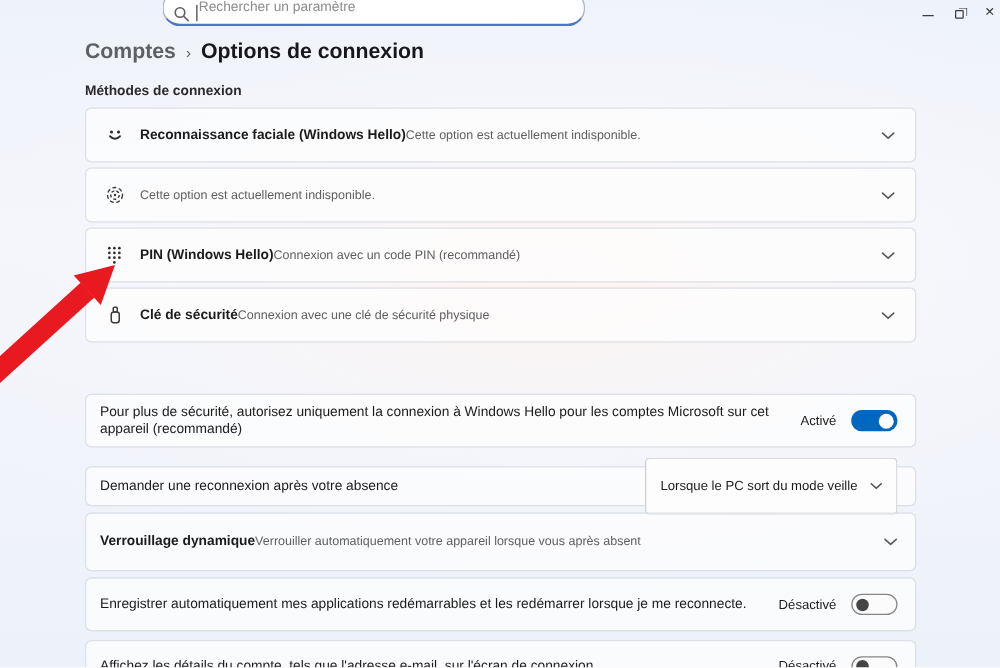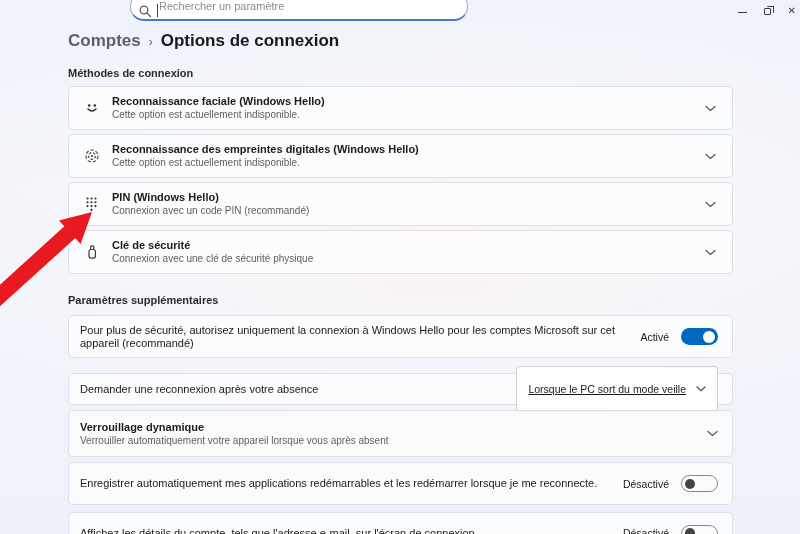--- a/index.html
+++ b/index.html
@@ -44,21 +44,21 @@
   
   .card{
     position:absolute; left:68px; width:665px;
     background:rgba(253,253,254,.75);
     border:1px solid rgba(170,180,194,.40);
     border-radius:5px;
     display:flex; align-items:center;
   }
   .method{ padding:0 16px 0 14px; }
   .icon-box{ width:17px; height:17px; margin-right:12px; flex:none; display:flex; align-items:center; justify-content:center; }
-  .texts{ display:flex; flex-direction:column; }
+  .texts{ display:flex; flex-direction:row; }
   .row-title{ font-size:11px; font-weight:700; color:#1b1b1b; line-height:13px; }
   .row-sub{ font-size:10px; color:#5f5f5f; line-height:12px; margin-top:1px; }
   .chev{ margin-left:auto; flex:none; display:flex; }
 
   .simple{ padding:0 14px 0 11px; }
   .simple-label{ font-size:11px; color:#1b1b1b; line-height:13px; padding-right:8px; }
   .state-label{ margin-left:auto; font-size:10.5px; color:#1b1b1b; margin-right:12px; white-space:nowrap; flex:none; }
 
   #card-face{ top:86px; height:44px; }
   #card-fp{ top:134px; height:44px; }
@@ -73,21 +73,21 @@
   
   .toggle{ width:37px; height:17px; border-radius:9px; position:relative; flex:none; cursor:pointer; }
   .toggle.on{ background:#0067c0; }
   .toggle.on .knob{ position:absolute; right:3px; top:2.5px; width:12px; height:12px; border-radius:50%; background:#fff; }
   .toggle.off{ background:#fbfbfc; border:1px solid #868686; }
   .toggle.off .knob{ position:absolute; left:3px; top:2.5px; width:10px; height:10px; border-radius:50%; background:#454545; }
 
   .dropdown{
     margin-left:auto; flex:none; display:flex; align-items:center; gap:10px;
     padding:16px 11px; background:#fdfdfe; border:1px solid #d0d0d0; border-bottom-color:#b5b5b5;
-    border-radius:4px; font-size:10.5px; color:#1b1b1b; cursor:pointer;text-decoration:underline;
+    border-radius:4px; font-size:10.5px; color:#1b1b1b; cursor:pointer;
   }
 
   
   .arrow-overlay{ position:absolute; left:0; top:0; z-index:10; pointer-events:none; }
 </style>
 </head>
 <body>
 
 <div class="screen">
 
@@ -133,21 +133,20 @@
 
   <div class="card method" id="card-fp">
     <span class="icon-box">
       <svg width="16" height="16" viewBox="0 0 16 16">
         <circle cx="8" cy="8" r="6" fill="none" stroke="#3a3a3a" stroke-width="1.1" stroke-dasharray="3.2 2"></circle>
         <circle cx="8" cy="8" r="3.4" fill="none" stroke="#3a3a3a" stroke-width="1.1" stroke-dasharray="2.4 1.8"></circle>
         <circle cx="8" cy="8" r="1" fill="#3a3a3a"></circle>
       </svg>
     </span>
     <span class="texts">
-      <span class="row-title">Reconnaissance des empreintes digitales (Windows Hello)</span>
       <span class="row-sub">Cette option est actuellement indisponible.</span>
     </span>
     <span class="chev">
       <svg width="11" height="7" viewBox="0 0 11 7">
           <polyline points="1,1.5 5.5,5.5 10,1.5" fill="none" stroke="#5a5a5a" stroke-width="1.3" stroke-linecap="round"></polyline>
         </svg>
     </span>
   </div>
 
   <div class="card method" id="card-key">
@@ -189,21 +188,20 @@
       <span class="row-title">PIN (Windows Hello)</span>
       <span class="row-sub">Connexion avec un code PIN (recommandé)</span>
     </span>
     <span class="chev">
       <svg width="11" height="7" viewBox="0 0 11 7">
           <polyline points="1,1.5 5.5,5.5 10,1.5" fill="none" stroke="#5a5a5a" stroke-width="1.3" stroke-linecap="round"></polyline>
         </svg>
     </span>
   </div>
 
-  <div class="section-label" id="sec2">Paramètres supplémentaires</div>
 
   <div class="card simple" id="card-hello">
     <span class="simple-label">Pour plus de sécurité, autorisez uniquement la connexion à Windows Hello pour les comptes Microsoft sur cet appareil (recommandé)</span>
     <span class="state-label">Activé</span>
     <span class="toggle on">
         <span class="knob"></span>
       </span>
   </div>
 
   <div class="card simple" id="card-reauth">

